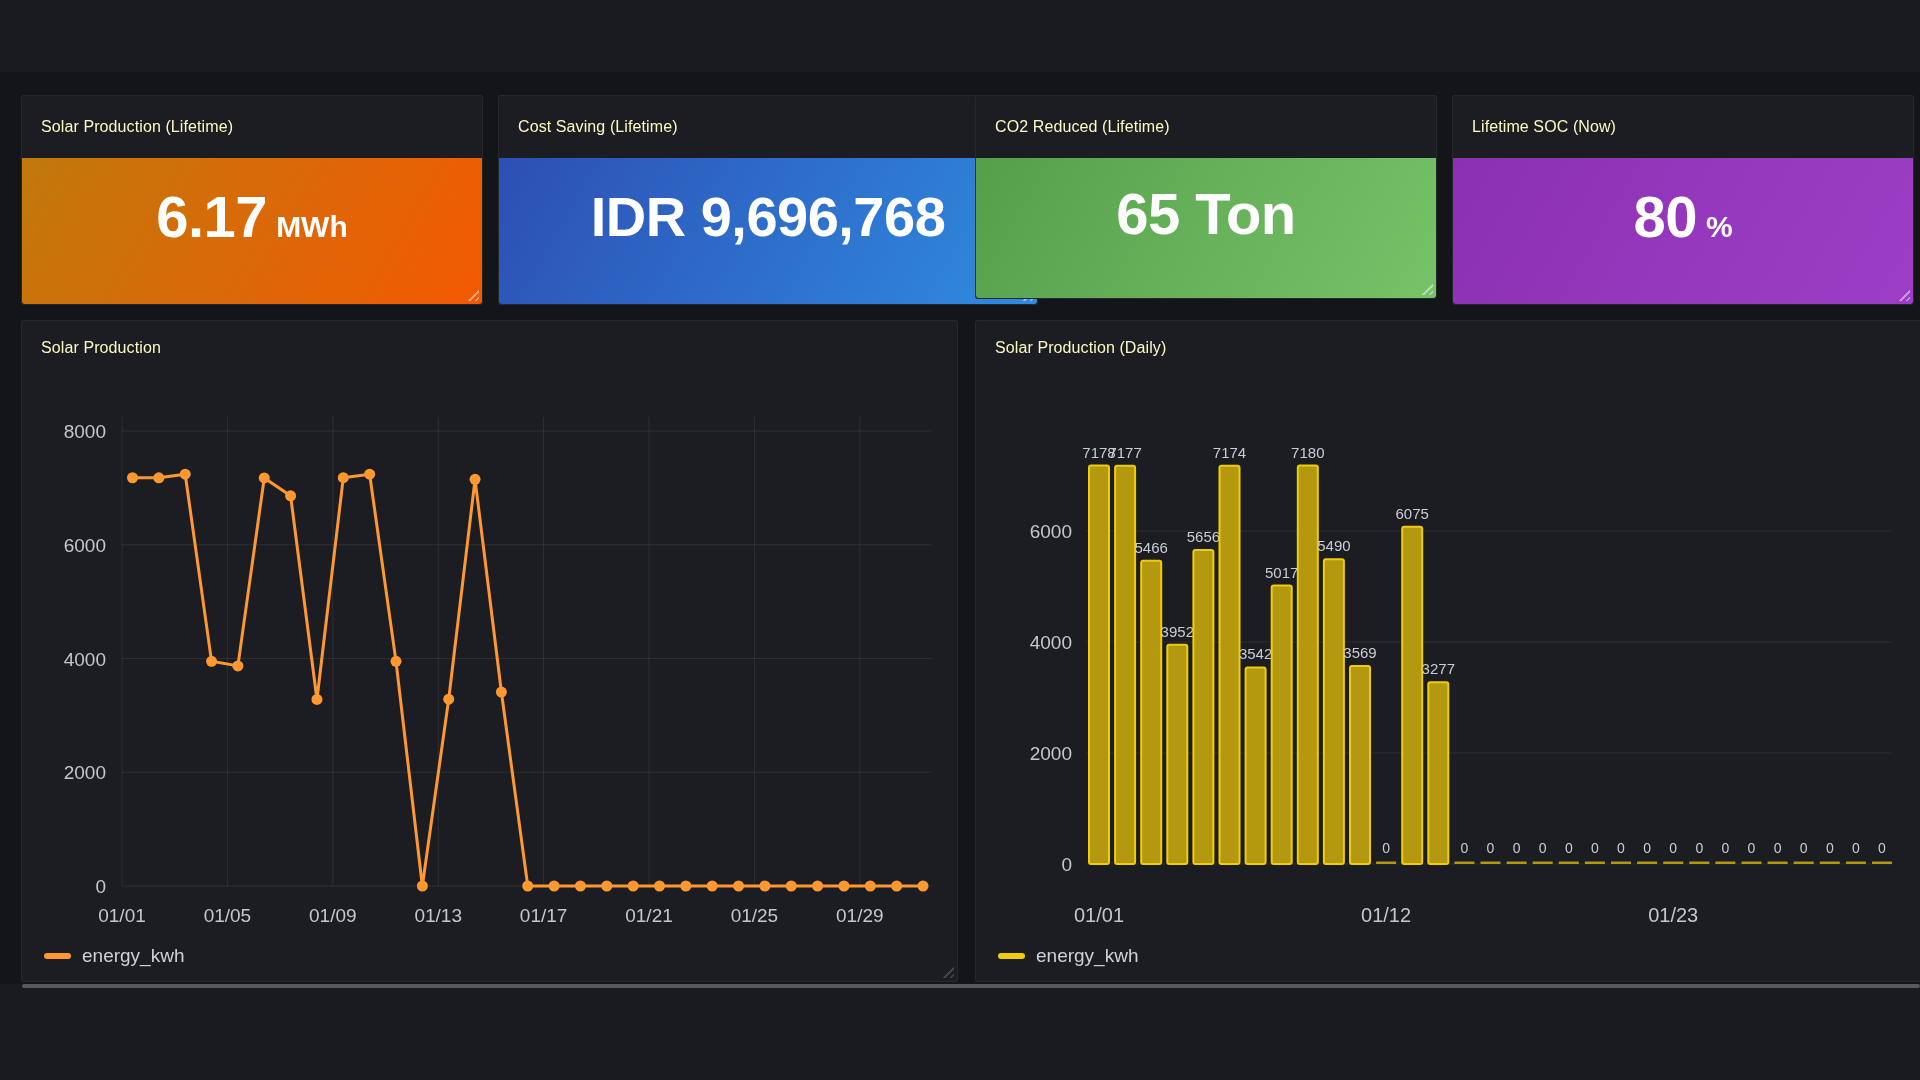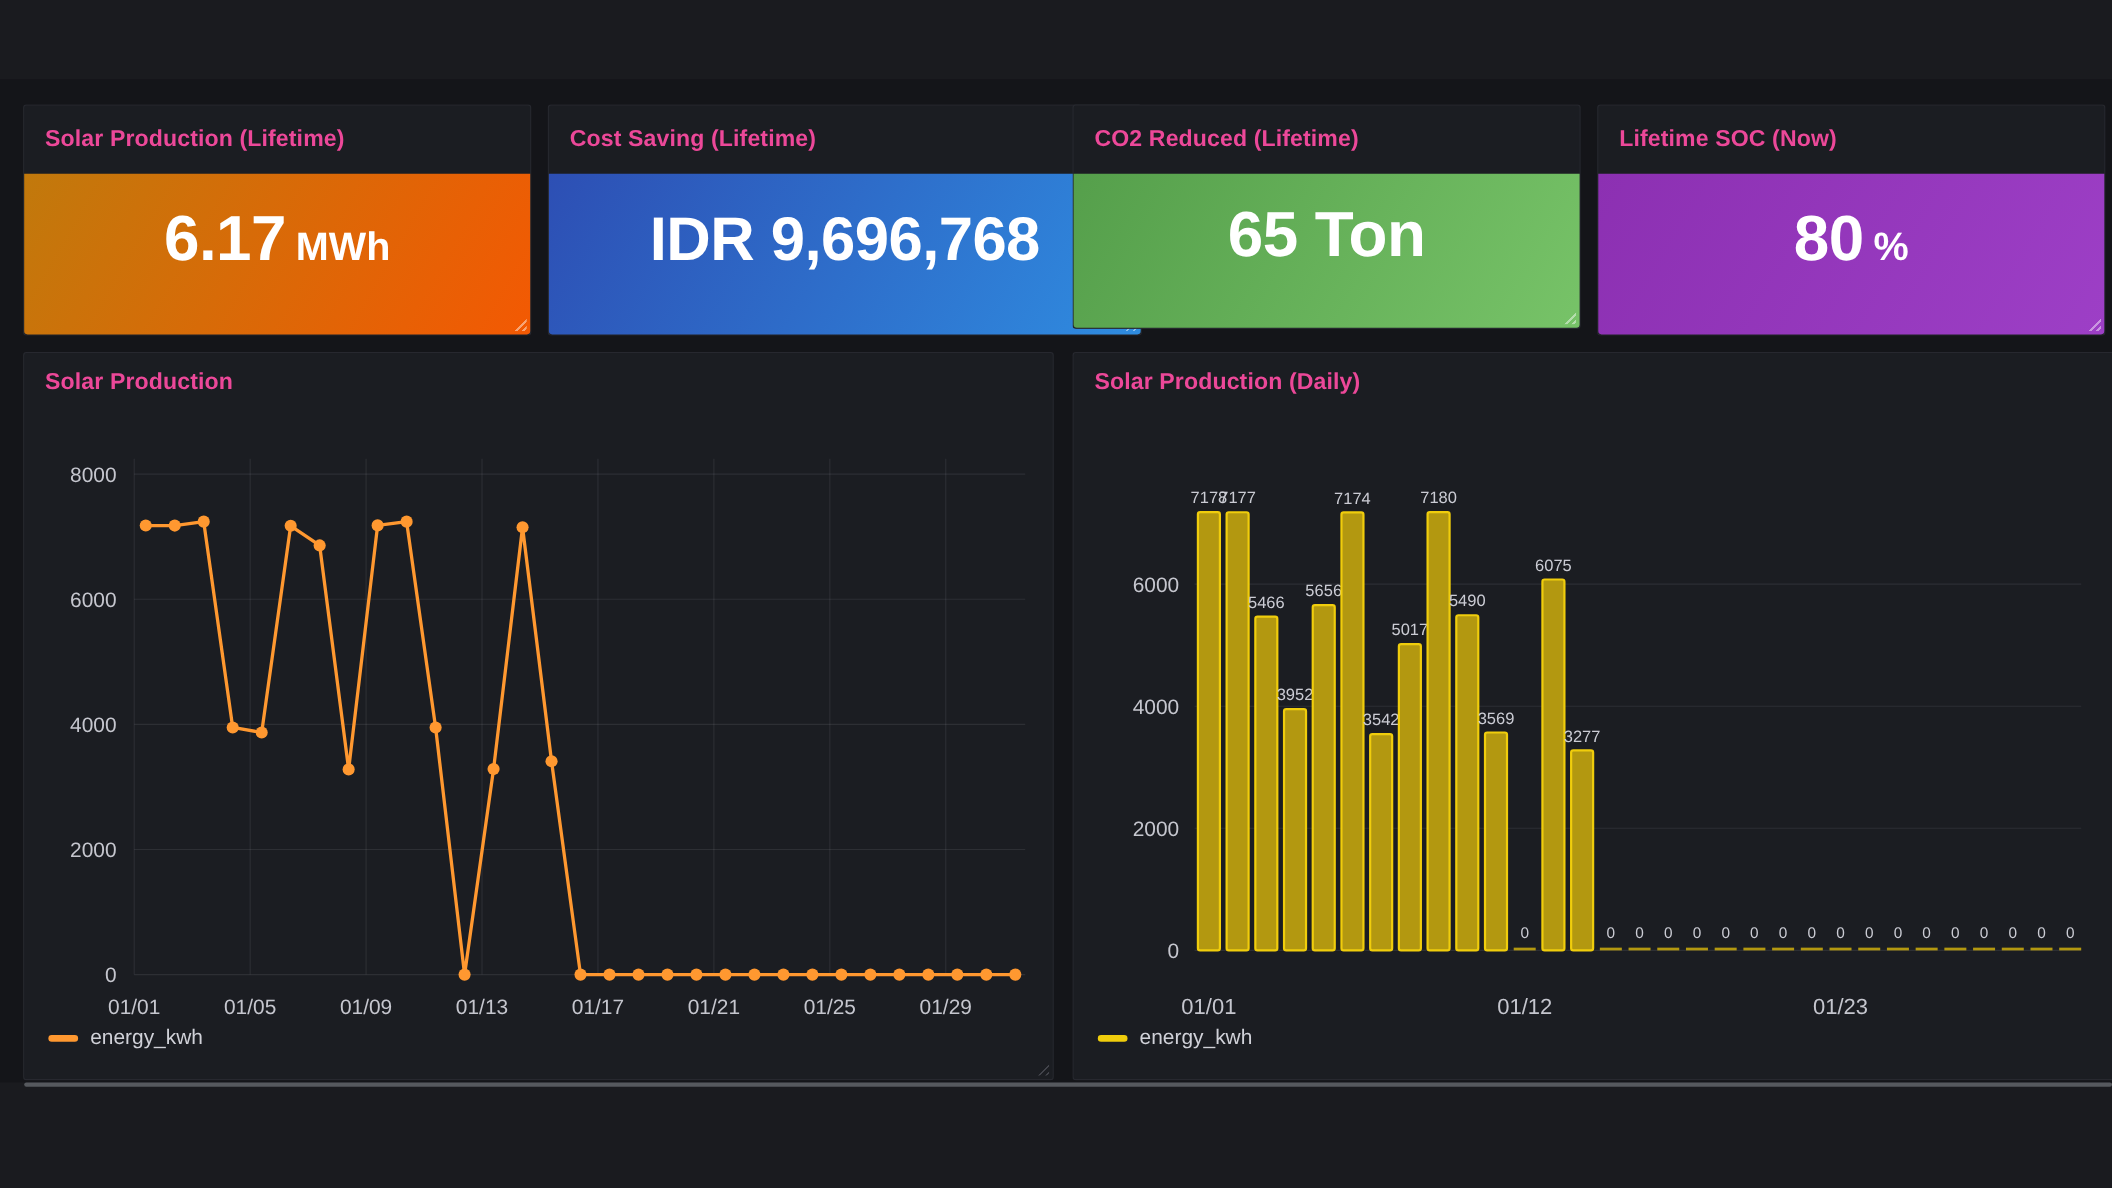--- a/index.html
+++ b/index.html
@@ -29,22 +29,22 @@
     border: 1px solid rgba(204,204,220,0.07);
     border-radius: 3px;
   }
   .panel-header {
     position: absolute; left: 0; top: 0; right: 0;
     display: flex; align-items: center;
     padding-left: 19px;
     cursor: pointer;
   }
   .panel-header h2 {
-    font-size: 21px; font-weight: 700;
-    color: #ec4899; letter-spacing: .1px;
+    font-size: 16px; font-weight: 400;
+    color: #fef9c3; letter-spacing: .1px;
     white-space: nowrap;
   }
   .stat-panel .panel-header { height: 62px; }
   .chart-panel .panel-header { height: 54px; }
 
   
   .stat-p1 { left: 21px;   top: 95px; width: 462px; height: 210px; }
   .stat-p2 { left: 498px;  top: 95px; width: 540px; height: 210px; }
   .stat-p3 { left: 975px;  top: 95px; width: 462px; height: 204px; }
   .stat-p4 { left: 1452px; top: 95px; width: 462px; height: 210px; }
@@ -58,32 +58,32 @@
   .stat-body .inner {
     display: flex; align-items: baseline;
     align-self: center;
   }
   .stat-value {
     color: #ffffff; font-size: 58px; font-weight: 600;
     letter-spacing: -0.5px; line-height: 1;
   }
   .stat-p2 .stat-value { font-size: 56px; }
   .stat-unit {
-    color: #ffffff; font-size: 36px; font-weight: 600;
+    color: #ffffff; font-size: 30px; font-weight: 600;
     margin-left: 9px; line-height: 1;
   }
   .stat-unit:empty { display: none; }
 
   
   .chart-left  { left: 21px;  top: 320px; width: 937px; height: 662px; }
   .chart-right { left: 975px; top: 320px; width: 1098px; height: 662px; }
   .chart-svg { position: absolute; left: 20px; top: 54px; }
 
   .legend {
-    position: absolute; left: 22px; bottom: 26px;
+    position: absolute; left: 22px; bottom: 14px;
     display: flex; 
   }
   .legend-item {
     display: flex; align-items: center; gap: 11px;
     cursor: pointer;
   }
   .legend-swatch {
     display: inline-block; width: 27px; height: 6px;
     border-radius: 3px; background: #888;
   }

